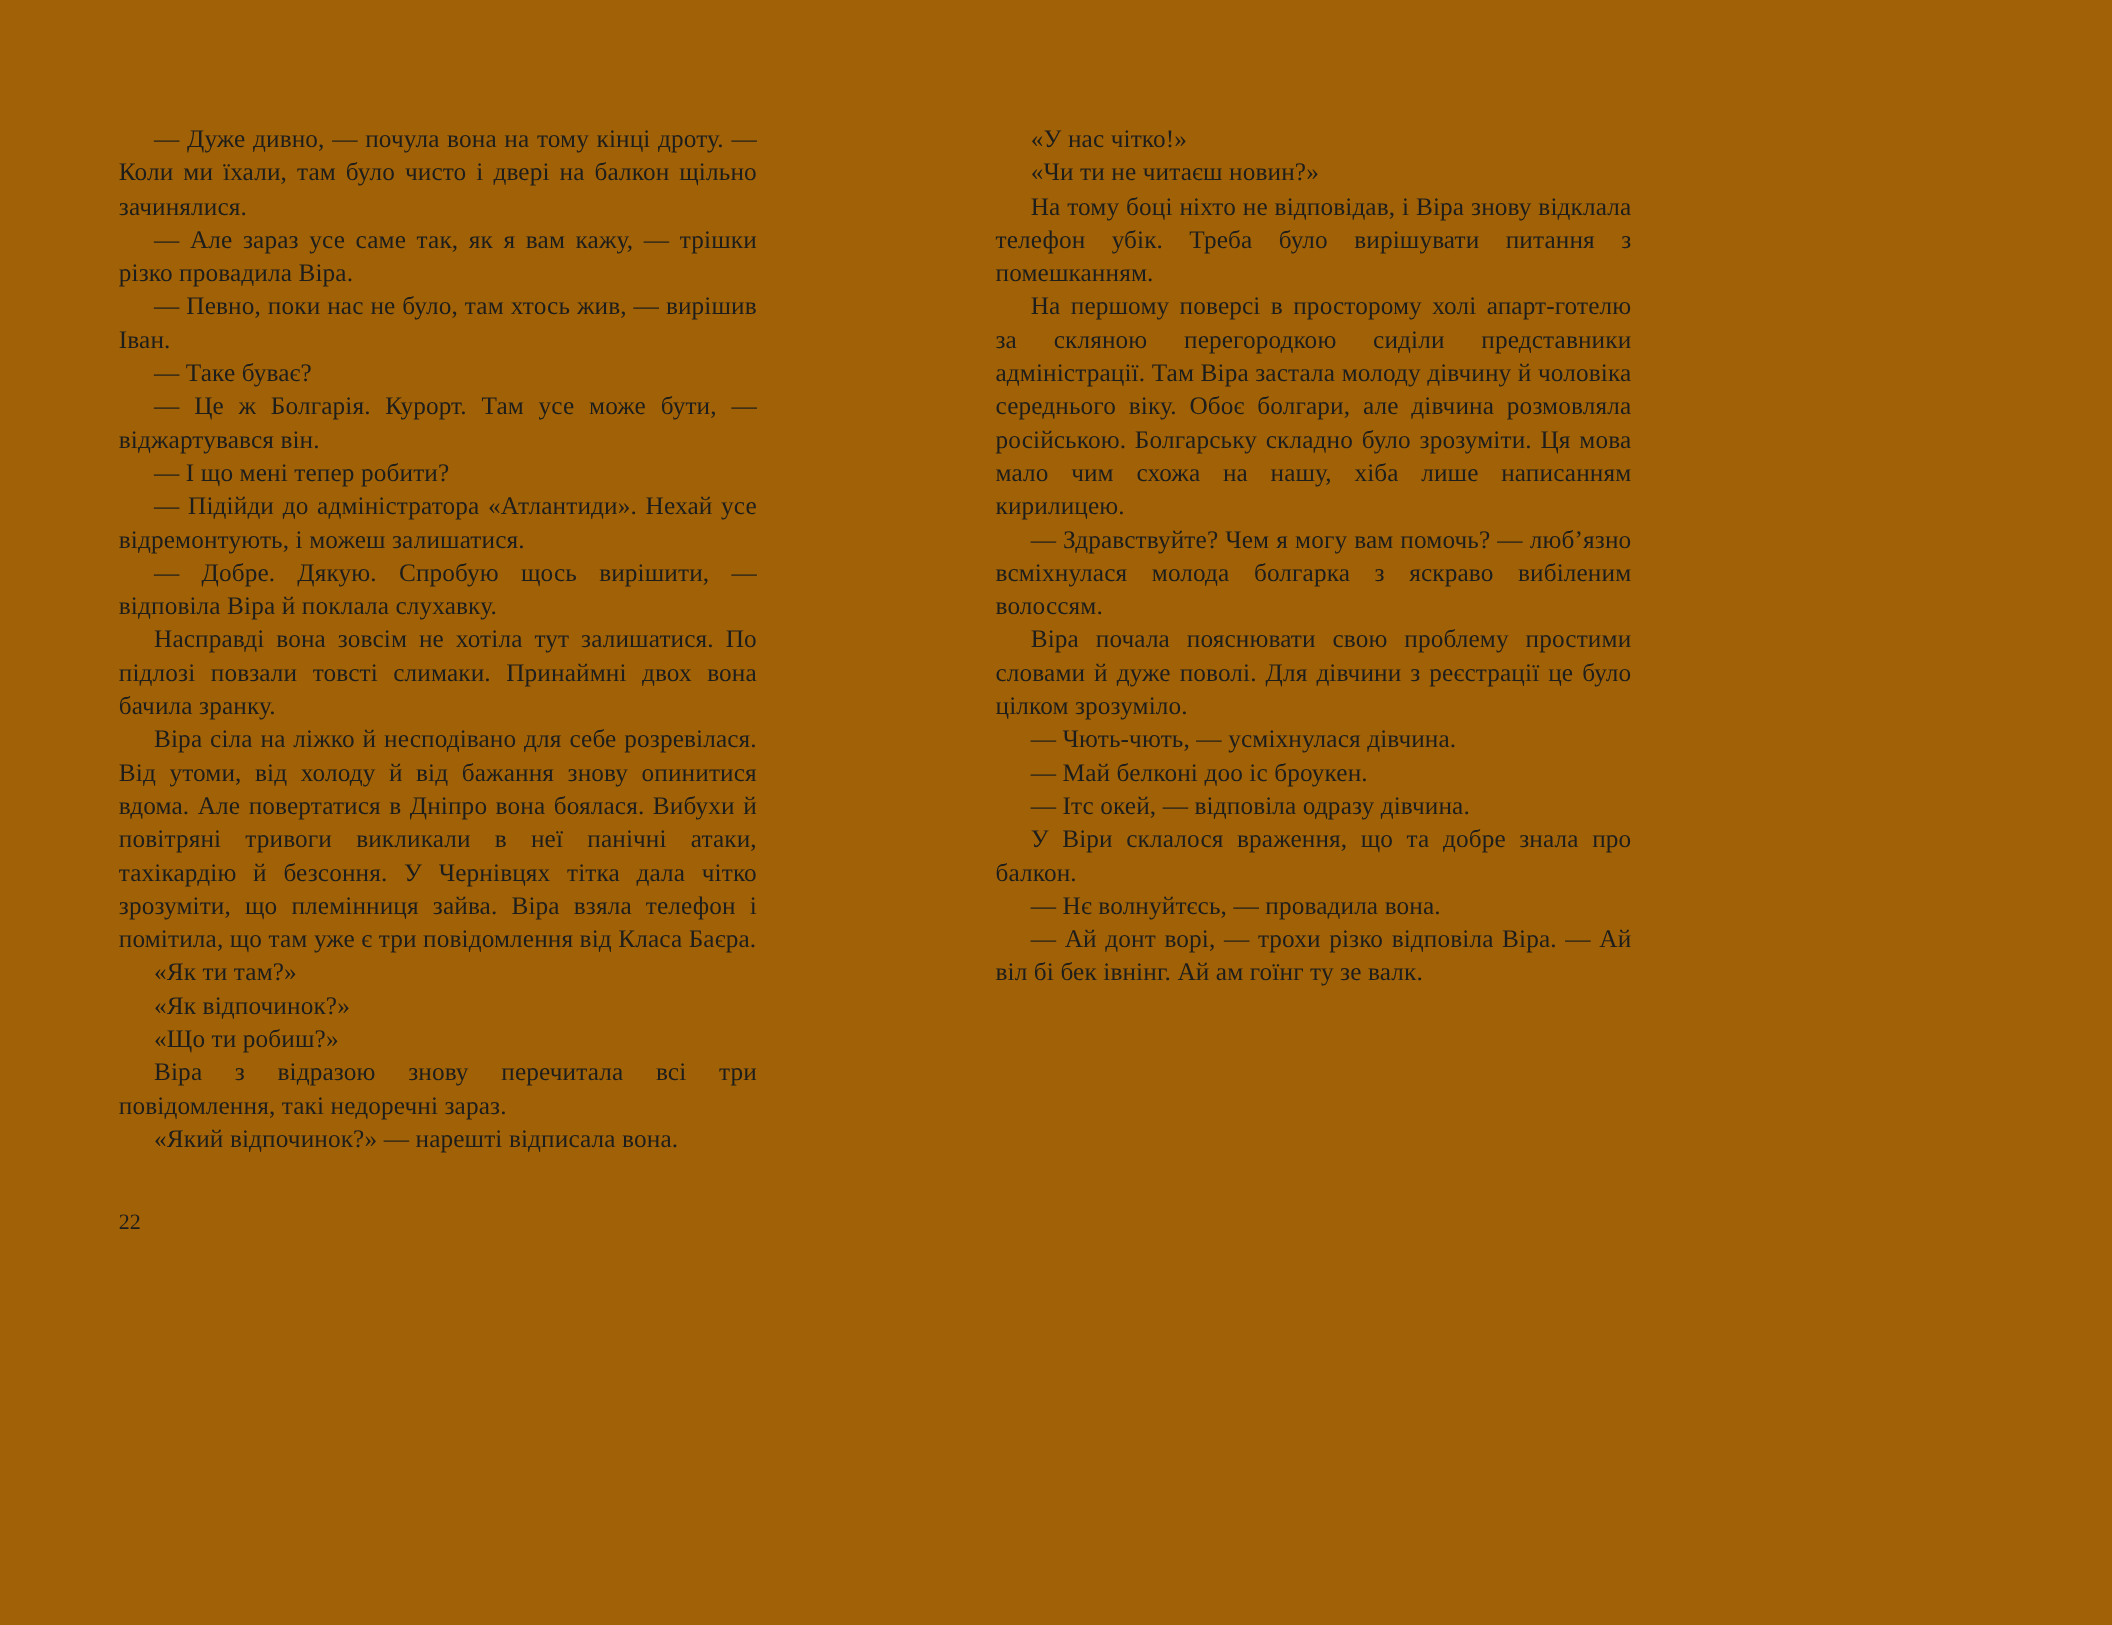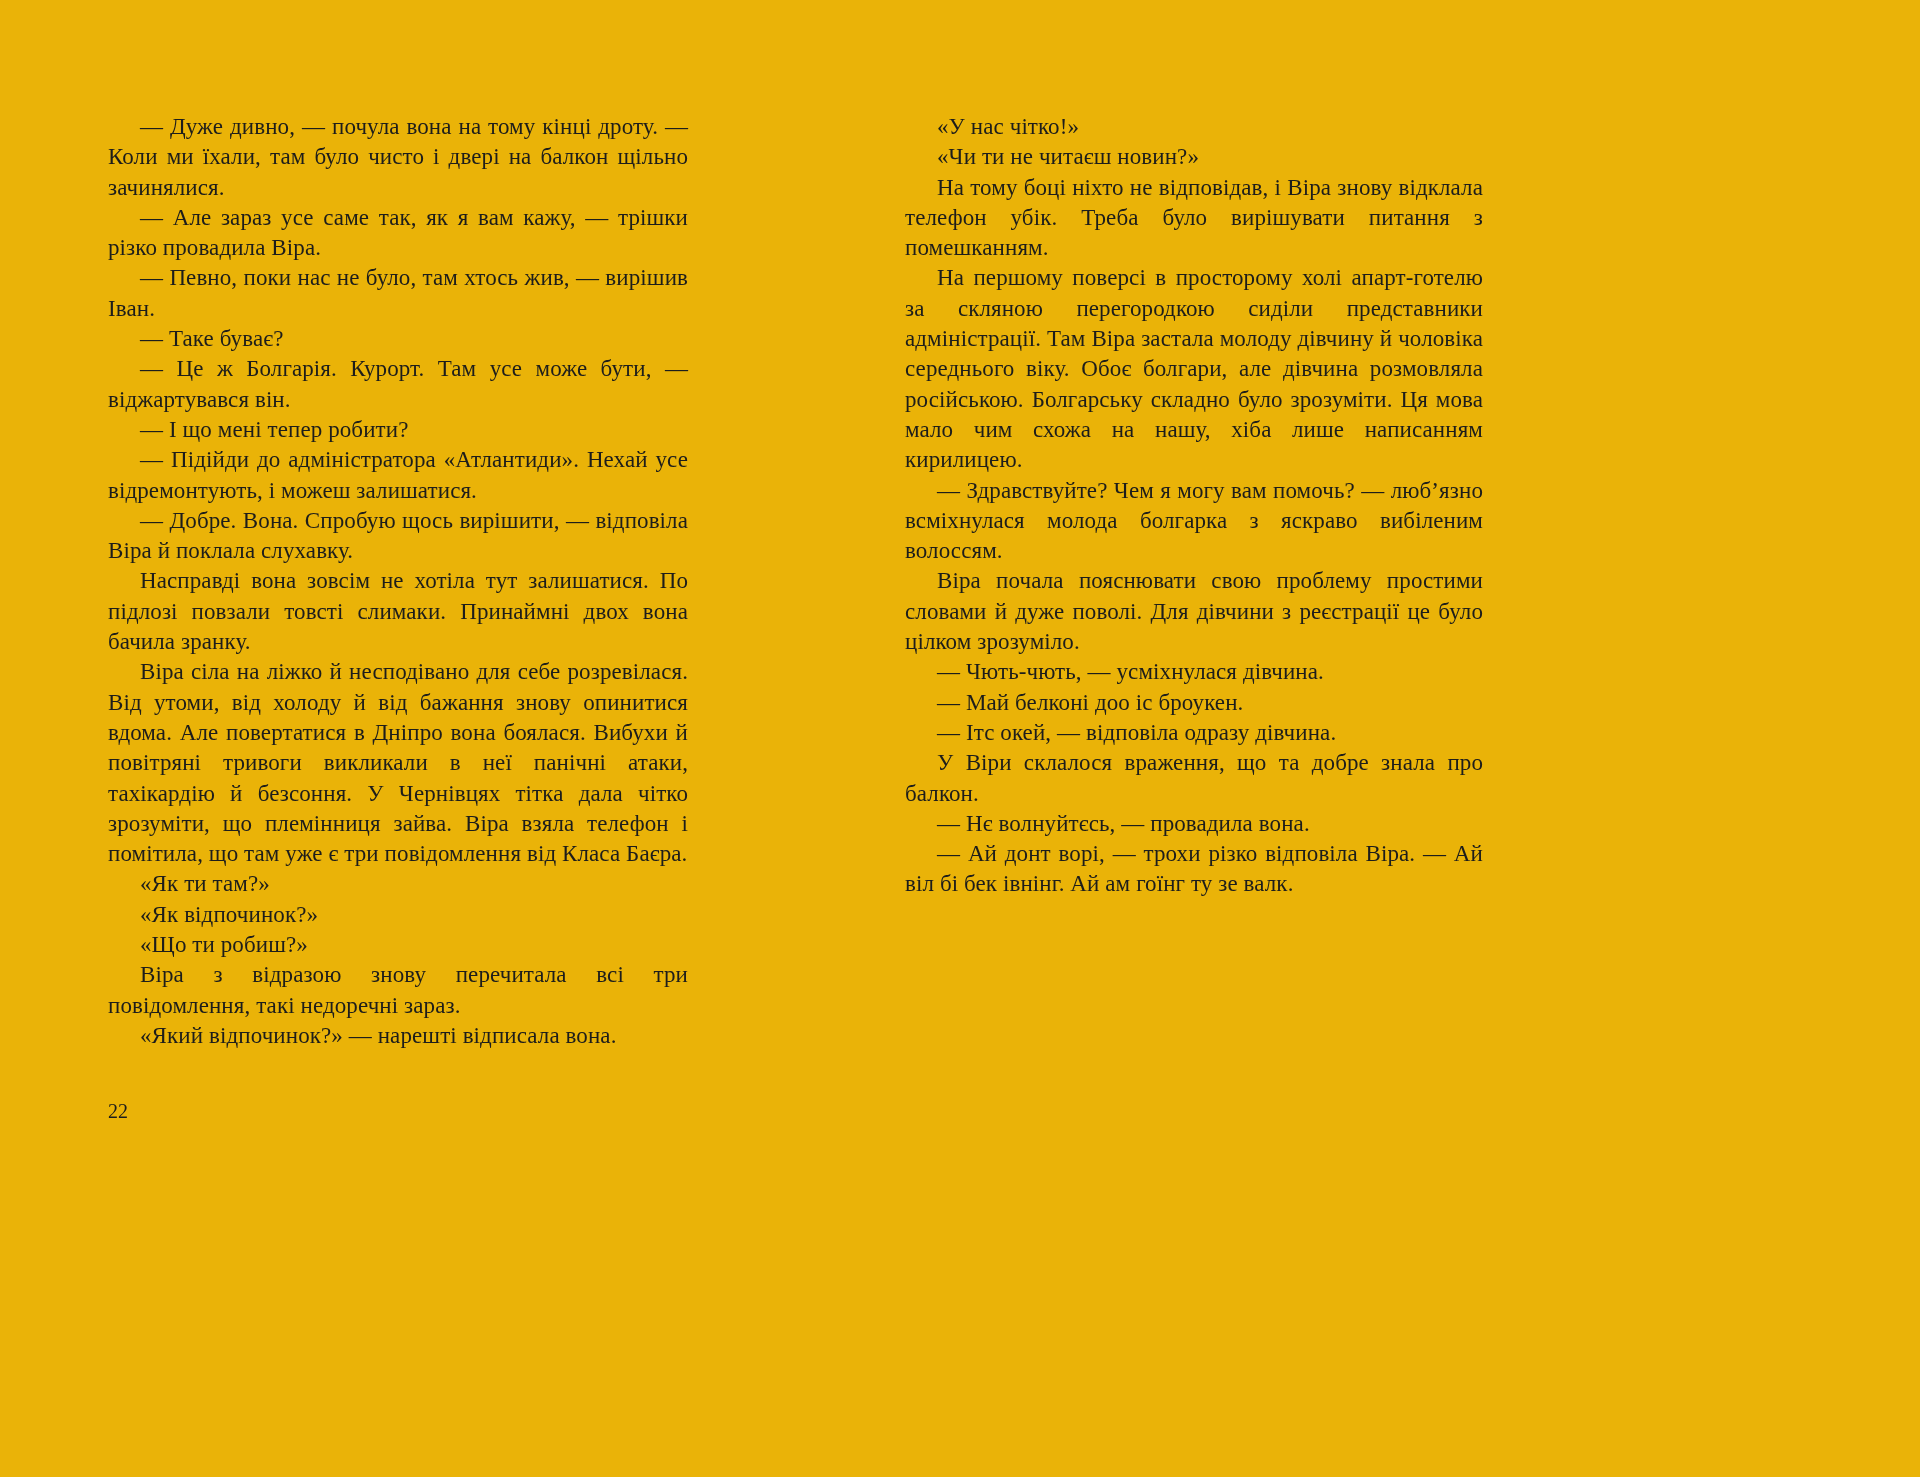--- a/index.html
+++ b/index.html
@@ -4,21 +4,21 @@
 <style>
   html, body {
     margin: 0;
     padding: 0;
     background: #ffffff;
   }
   .screenshot {
     position: relative;
     width: 1920px;
     height: 1477px;
-    background: #eab308;
+    background: #a16207;
     font-family: "Liberation Serif", "DejaVu Serif", serif;
     color: #1d1d1b;
     overflow: hidden;
   }
   .page {
     position: absolute;
     top: 112px;
   }
   .page-left {
     left: 108px;
@@ -54,21 +54,21 @@
 
   <div class="page page-left">
     <div class="page-body">
         <p class="para">— Дуже дивно, — почула вона на тому кінці дроту. — Коли ми їхали, там було чисто і двері на балкон щільно зачинялися.</p>
         <p class="para">— Але зараз усе саме так, як я вам кажу, — трішки різко провадила Віра.</p>
         <p class="para">— Певно, поки нас не було, там хтось жив, — вирішив Іван.</p>
         <p class="para">— Таке буває?</p>
         <p class="para">— Це ж Болгарія. Курорт. Там усе може бути, — віджартувався він.</p>
         <p class="para">— І що мені тепер робити?</p>
         <p class="para">— Підійди до адміністратора «Атлантиди». Нехай усе відремонтують, і можеш залишатися.</p>
-        <p class="para">— Добре. Вона. Спробую щось вирішити, — відповіла Віра й поклала слухавку.</p>
+        <p class="para">— Добре. Дякую. Спробую щось вирішити, — відповіла Віра й поклала слухавку.</p>
         <p class="para">Насправді вона зовсім не хотіла тут залишатися. По підлозі повзали товсті слимаки. Принаймні двох вона бачила зранку.</p>
         <p class="para">Віра сіла на ліжко й несподівано для себе розревілася. Від утоми, від холоду й від бажання знову опинитися вдома. Але повертатися в Дніпро вона боялася. Вибухи й повітряні тривоги викликали в неї панічні атаки, тахікардію й безсоння. У Чернівцях тітка дала чітко зрозуміти, що племінниця зайва. Віра взяла телефон і помітила, що там уже є три повідомлення від Класа Баєра.</p>
         <p class="para">«Як ти там?»</p>
         <p class="para">«Як відпочинок?»</p>
         <p class="para">«Що ти робиш?»</p>
         <p class="para">Віра з відразою знову перечитала всі три повідомлення, такі недоречні зараз.</p>
         <p class="para">«Який відпочинок?» — нарешті відписала вона.</p>
       </div>
   </div>
 

